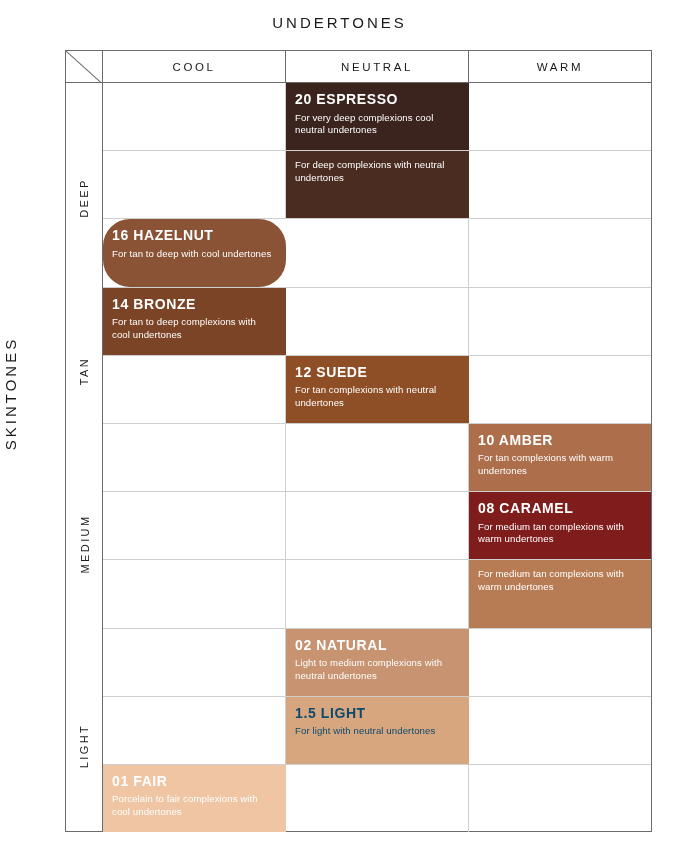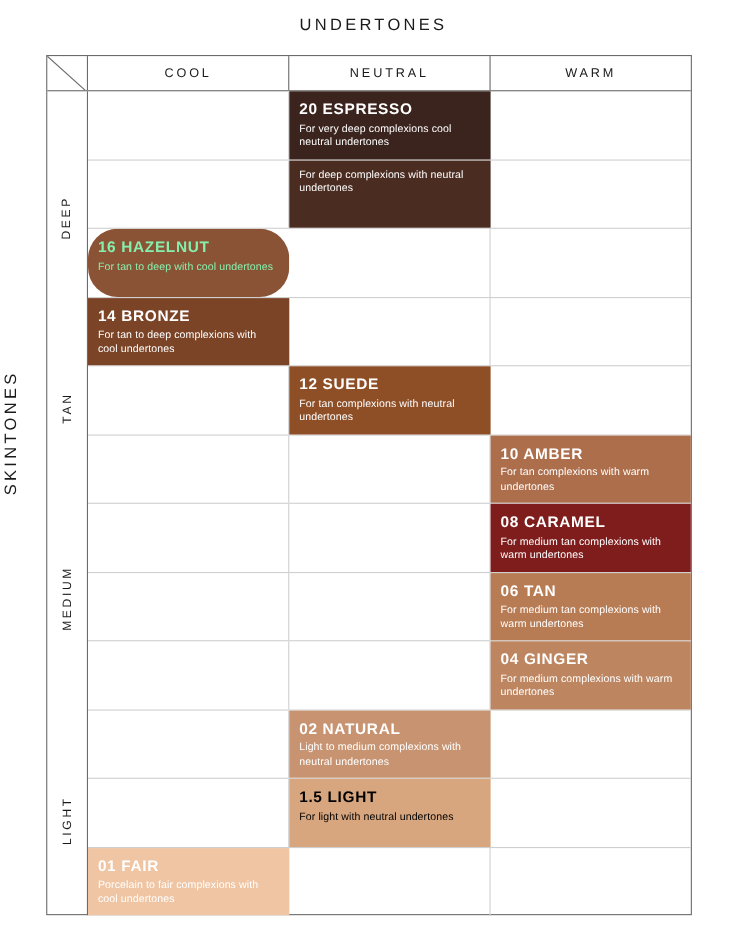--- a/index.html
+++ b/index.html
@@ -48,21 +48,21 @@
     transform: rotate(-90deg);
     transform-origin: center center;
     margin-left: -100px;
     margin-top: -10px;
     white-space: nowrap;
   }
 
   
   .grid {
     position: absolute;
-    left: 42px;
+    left: 65px;
     top: 50px;
     width: 587px;
     height: 782px;
     border: 1px solid #6b6b6b;
     box-sizing: border-box;
   }
 
   
   .header-row {
     display: flex;
@@ -211,21 +211,21 @@
             <div class="cell"></div>
           </div>
           <div class="grid-row">
             <div class="cell"></div>
             <div class="cell filled" style="background: rgb(74, 44, 33); color: rgb(255, 255, 255);">
               <div class="shade-desc">For deep complexions with neutral undertones</div>
             </div>
             <div class="cell"></div>
           </div>
           <div class="grid-row">
-            <div class="cell filled" style="background: rgb(138, 83, 54); color: #86efac; border-radius: 27px;">
+            <div class="cell filled" style="background: rgb(138, 83, 54); color: #ffffff; border-radius: 27px;">
               <div class="shade-name">16 HAZELNUT</div>
               <div class="shade-desc">For tan to deep with cool undertones</div>
             </div>
             <div class="cell"></div>
             <div class="cell"></div>
           </div>
           <div class="grid-row">
             <div class="cell filled" style="background: rgb(123, 68, 39); color: rgb(255, 255, 255);">
               <div class="shade-name">14 BRONZE</div>
               <div class="shade-desc">For tan to deep complexions with cool undertones</div>
@@ -254,43 +254,34 @@
             <div class="cell"></div>
             <div class="cell filled" style="background: #7f1d1d; color: rgb(255, 255, 255);">
               <div class="shade-name">08 CARAMEL</div>
               <div class="shade-desc">For medium tan complexions with warm undertones</div>
             </div>
           </div>
           <div class="grid-row">
             <div class="cell"></div>
             <div class="cell"></div>
             <div class="cell filled" style="background: rgb(184, 124, 85); color: rgb(255, 255, 255);">
-              <div class="shade-name">06 TAN</div>
               <div class="shade-desc">For medium tan complexions with warm undertones</div>
-            </div>
-          </div>
-          <div class="grid-row">
-            <div class="cell"></div>
-            <div class="cell"></div>
-            <div class="cell filled" style="background: rgb(189, 134, 96); color: rgb(255, 255, 255);">
-              <div class="shade-name">04 GINGER</div>
-              <div class="shade-desc">For medium complexions with warm undertones</div>
             </div>
           </div>
           <div class="grid-row">
             <div class="cell"></div>
             <div class="cell filled" style="background: rgb(199, 147, 112); color: rgb(255, 255, 255);">
               <div class="shade-name">02 NATURAL</div>
               <div class="shade-desc">Light to medium complexions with neutral undertones</div>
             </div>
             <div class="cell"></div>
           </div>
           <div class="grid-row">
             <div class="cell"></div>
-            <div class="cell filled" style="background: rgb(215, 165, 126); color: #000000;">
+            <div class="cell filled" style="background: rgb(215, 165, 126); color: #0c4a6e;">
               <div class="shade-name">1.5 LIGHT</div>
               <div class="shade-desc">For light with neutral undertones</div>
             </div>
             <div class="cell"></div>
           </div>
           <div class="grid-row">
             <div class="cell filled" style="background: rgb(239, 197, 163); color: rgb(255, 255, 255);">
               <div class="shade-name">01 FAIR</div>
               <div class="shade-desc">Porcelain to fair complexions with cool undertones</div>
             </div>

